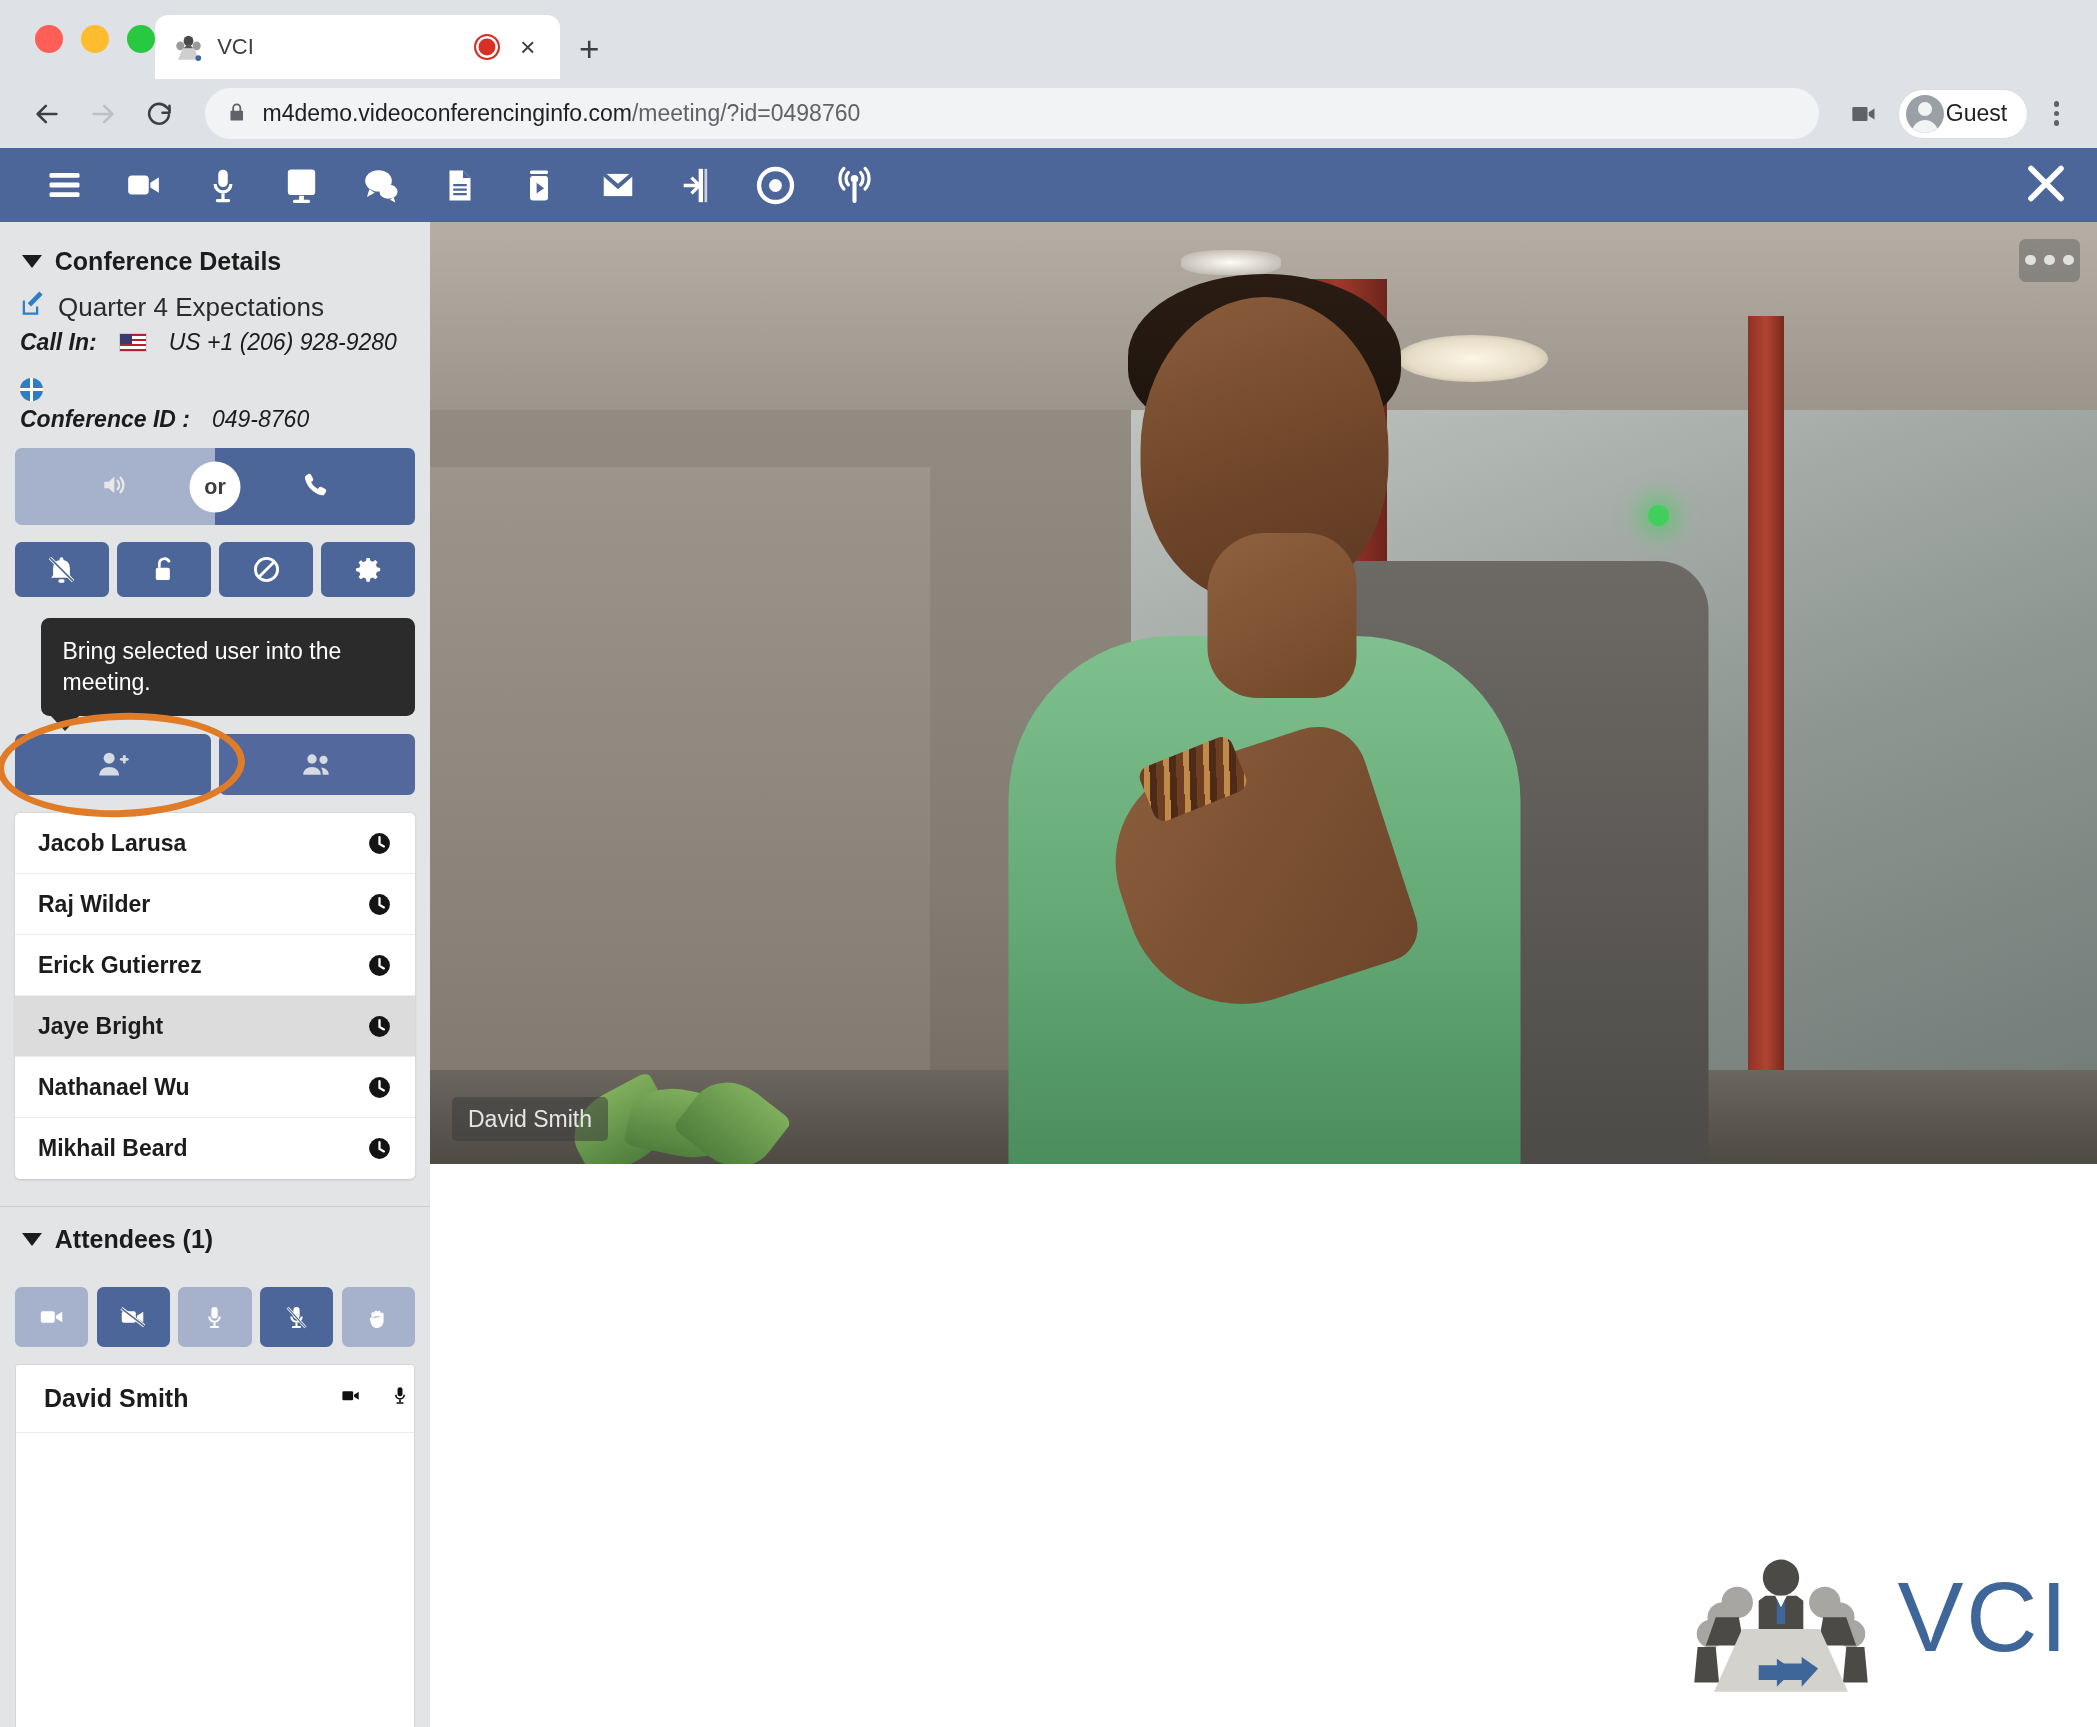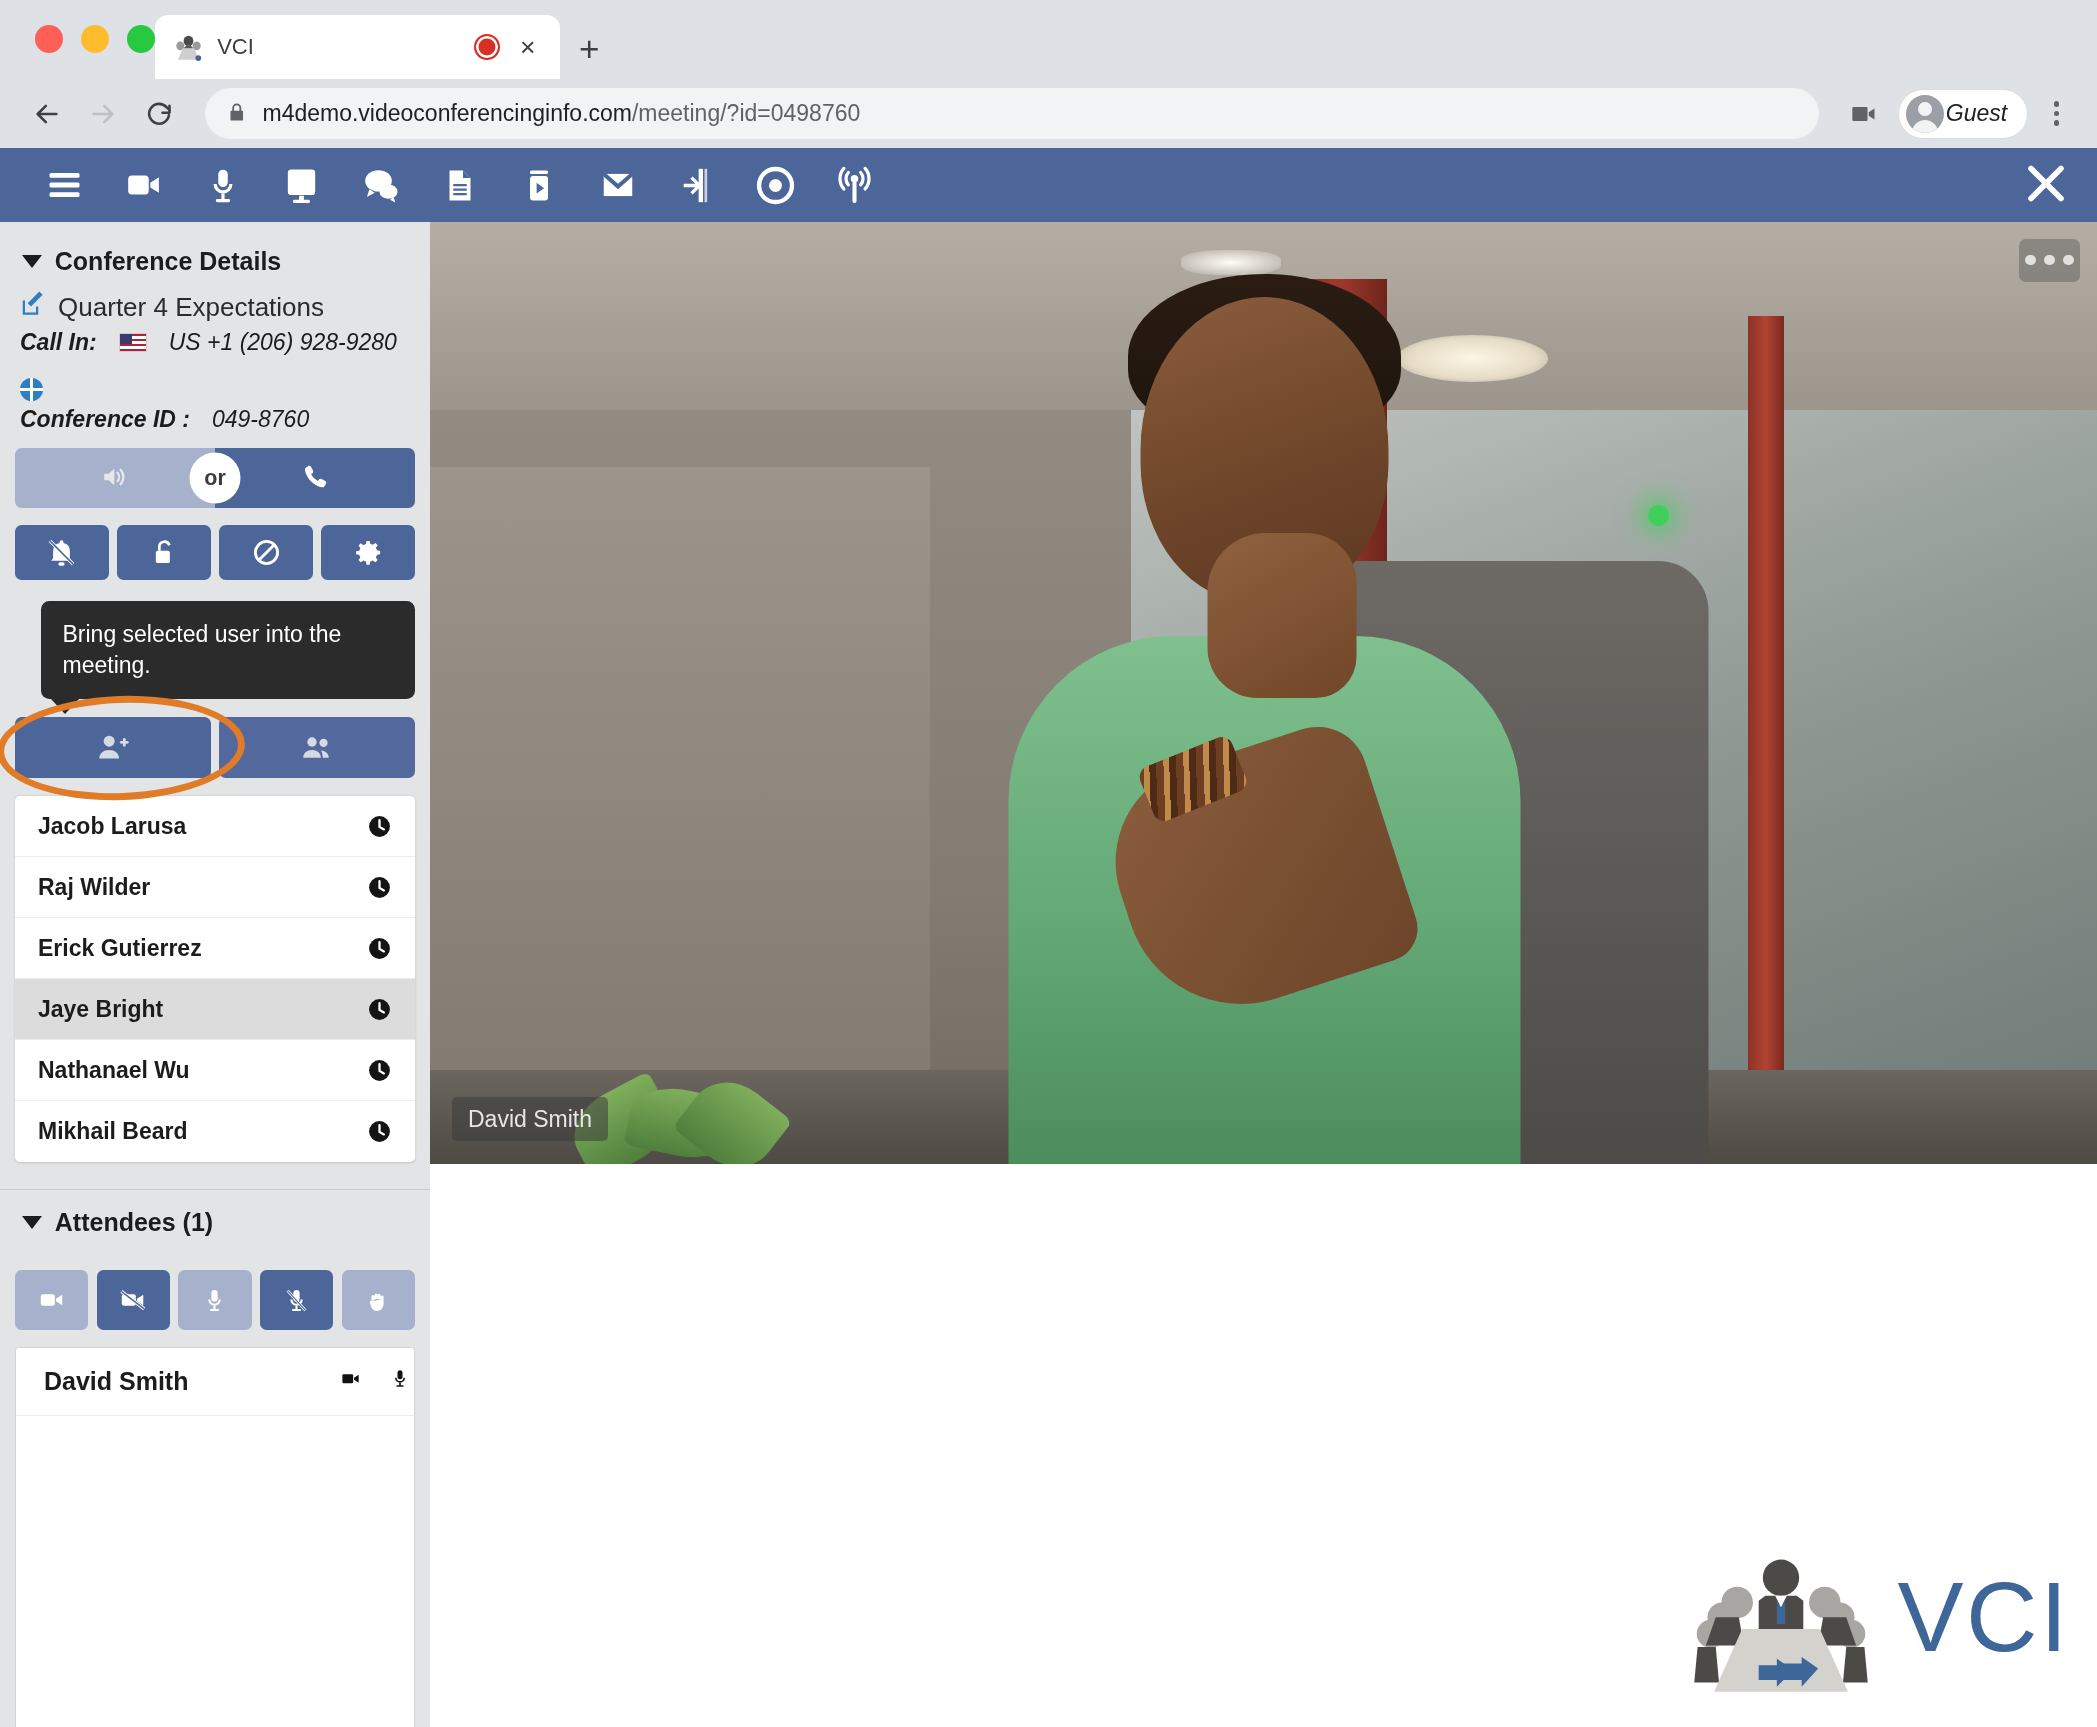--- a/index.html
+++ b/index.html
@@ -52,21 +52,21 @@
     flex: 1; height: 51px; background: #f1f3f4; border-radius: 26.5px;
     display: flex; align-items: center; padding: 0 21.5px; gap: 15px;
     margin: 0 15px; cursor: text;
   }
   .omnibox-url { font-size: 23px; color: #202124; white-space: nowrap; }
   .omnibox-url .path { color: #5f6368; }
   .tb-right { display: flex; align-items: center; gap: 8.3px; }
   .profile-pill {
     display: flex; align-items: center; gap: 2px;
     border: 1.7px solid #dadce0; border-radius: 26.5px;
-    padding: 5px 20px 5px 6.6px; background: #fff; cursor: pointer; font-style: italic;
+    padding: 5px 20px 5px 6.6px; background: #fff; cursor: pointer;
   }
   .profile-avatar { width: 38px; height: 38px; border-radius: 50%; background: #9aa0a6; position: relative; overflow: hidden; }
   .profile-avatar::before { content:""; position:absolute; width:14px; height:14px; border-radius:50%; background:#f1f3f4; left:12px; top:7.4px; }
   .profile-avatar::after { content:""; position:absolute; width:26.5px; height:15.7px; border-radius:13.2px 13.2px 0 0; background:#f1f3f4; left:5.8px; top:25px; }
   .profile-name { font-size: 23px; color: #202124; }
   .kebab { width: 40px; display:flex; flex-direction:column; align-items:center; gap:4.1px; cursor:pointer; }
   .kebab i { width: 5.8px; height: 5.8px; border-radius: 50%; background: #5f6368; display:block; }
 
   
   .app-toolbar {
@@ -113,21 +113,21 @@
   .globe { width: 23px; height: 23px; flex:0 0 23px; border-radius:50%; background:#2e7ec4; position:relative; }
   .globe::before { content:""; position:absolute; left:10px; top:0; width:3.3px; height:23px; background:#fff; }
   .globe::after { content:""; position:absolute; left:0; top:10px; width:23px; height:3.3px; background:#fff; }
 
   .btn-row { display: flex; gap: 8.3px; margin-top: 16.5px; }
   .sq-btn {
     flex: 1; height: 55px; border-radius: 6.6px;
     background: #4d6699; display: flex; align-items: center; justify-content: center;
     cursor: pointer; color: #fff; border: none;
   }
-  .audio-row { position: relative; margin-top: 15px; height: 60px; display:flex; }
+  .audio-row { position: relative; margin-top: 15px; height: 77px; display:flex; }
   .audio-half {
     flex: 1; display:flex; align-items:center; justify-content:center; cursor:pointer; color: #e8e8e8;
   }
   .audio-half.left { background: #a6b2cc; border-radius: 6.6px 0 0 6.6px; }
   .audio-half.right { background: #4d6699; border-radius: 0 6.6px 6.6px 0; color:#fff; }
   .or-badge {
     position: absolute; left: 50%; top: 50%; transform: translate(-50%,-50%);
     width: 51px; height: 51px; border-radius: 50%;
     background: #fff; display:flex; align-items:center; justify-content:center;
     font-size: 21.5px; font-weight: bold; color: #3c3c3c;

